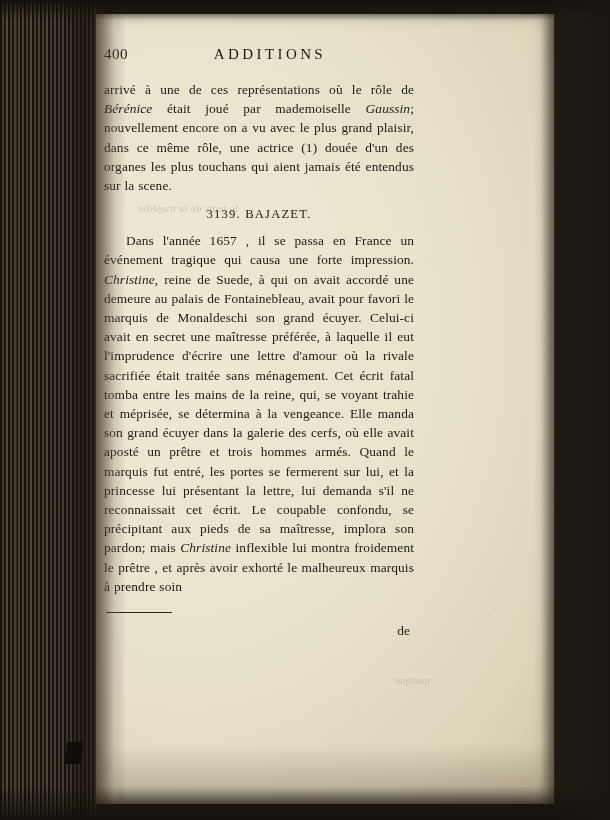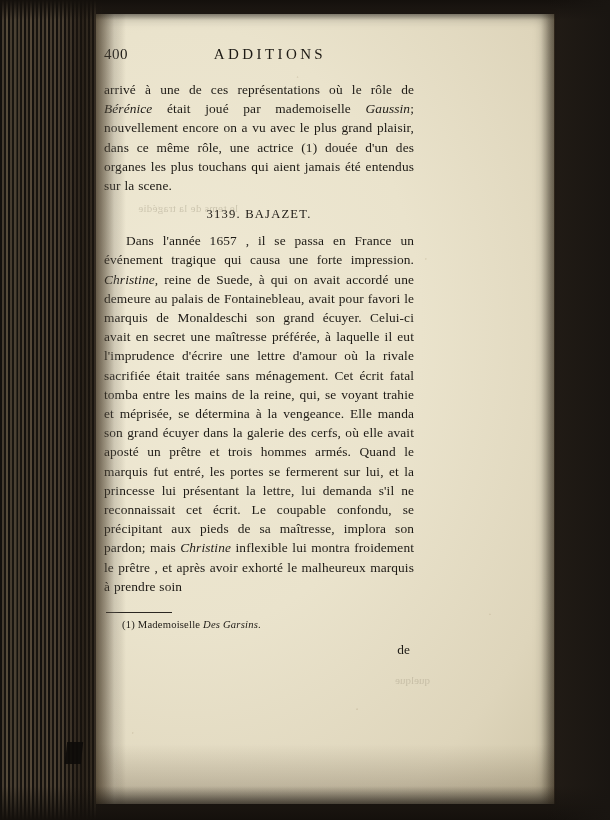--- a/index.html
+++ b/index.html
@@ -275,21 +275,20 @@
       <div class="running-head">ADDITIONS</div>
     </div>
 
     <p class="body">arrivé à une de ces représentations où le rôle de <span class="it">Bérénice</span> était joué par mademoiselle <span class="it">Gaussin</span>; nouvellement encore on a vu avec le plus grand plaisir, dans ce même rôle, une actrice (1) douée d'un des organes les plus touchans qui aient jamais été entendus sur la scene.</p>
 
     <div class="sechead">3139. BAJAZET.</div>
 
     <p class="body indent">Dans l'année 1657 , il se passa en France un événement tragique qui causa une forte impression. <span class="it">Christine</span>, reine de Suede, à qui on avait accordé une demeure au palais de Fontainebleau, avait pour favori le marquis de Monaldeschi son grand écuyer. Celui-ci avait en secret une maîtresse préférée, à laquelle il eut l'imprudence d'écrire une lettre d'amour où la rivale sacrifiée était traitée sans ménagement. Cet écrit fatal tomba entre les mains de la reine, qui, se voyant trahie et méprisée, se détermina à la vengeance. Elle manda son grand écuyer dans la galerie des cerfs, où elle avait aposté un prêtre et trois hommes armés. Quand le marquis fut entré, les portes se fermerent sur lui, et la princesse lui présentant la lettre, lui demanda s'il ne reconnaissait cet écrit. Le coupable confondu, se précipitant aux pieds de sa maîtresse, implora son pardon; mais <span class="it">Christine</span> inflexible lui montra froidement le prêtre , et après avoir exhorté le malheureux marquis à prendre soin</p>
 
     <div class="rule"></div>
-    <div class="footnote">(1) Mademoiselle <span class="it">Des Garsins</span>.</div>
 
     <div class="catchword">de</div>
   </div>
 
   <div class="curl"></div>
   <div class="top-dark"></div>
   <div class="bottom-dark"></div>
   <div class="right-dark"></div>
 </div>
 

